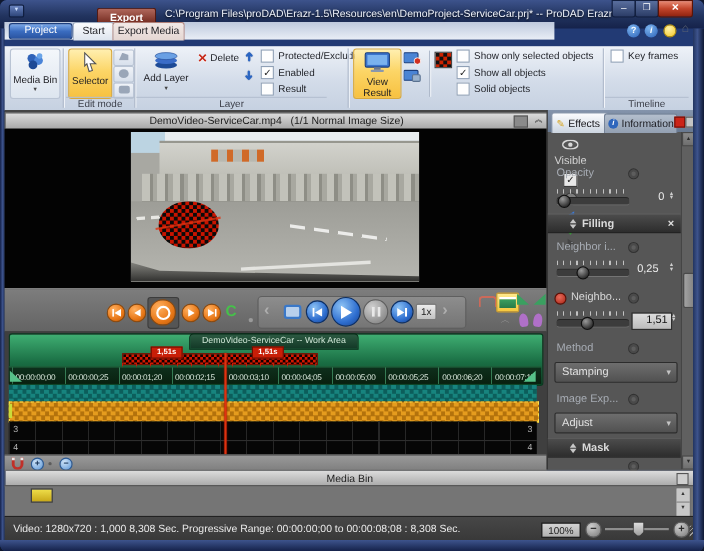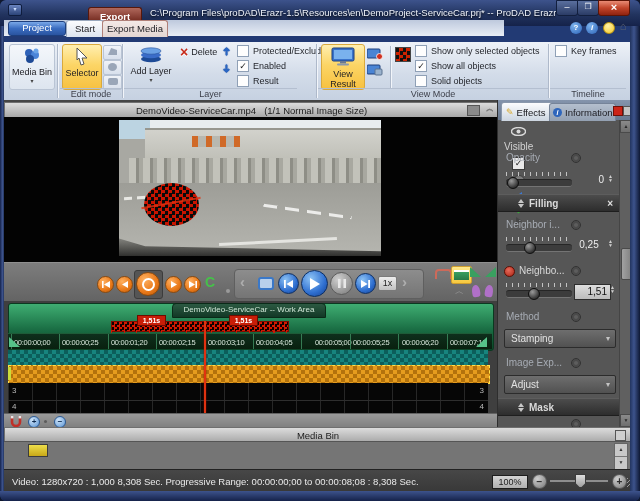--- a/index.html
+++ b/index.html
@@ -194,21 +194,20 @@
           <i style="font-style:normal;">✓</i>
         </span>
       <span>Show all objects</span>
     </div>
     <div class="a cbrow" style="left:411px;top:33px;">
       <span class="cbbox">
           <i style="font-style:normal;"></i>
         </span>
       <span>Solid objects</span>
     </div>
-    <div class="a grp-label" style="left:314px;top:46px;width:230px;border-top:1px solid #b4bfd0;">View Mode</div>
     <div class="a grp-sep" style="left:544px;top:2px;height:54px;"></div>
 
     <div class="a cbrow" style="left:551px;top:3px;">
       <span class="cbbox">
           <i style="font-style:normal;"></i>
         </span>
       <span>Key frames</span>
     </div>
     <div class="a grp-label" style="left:546px;top:46px;width:76px;border-top:1px solid #b4bfd0;">Timeline</div>
   </div>
@@ -322,21 +321,21 @@
     <div class="a" style="left:133px;top:14px;width:27px;height:9px;background:#c81e08;color:#fff;font-size:7px;font-weight:bold;text-align:center;line-height:9px;border:1px solid #6e0c00;">1,51s</div>
     <div class="a" style="left:225px;top:14px;width:27px;height:9px;background:#c81e08;color:#fff;font-size:7px;font-weight:bold;text-align:center;line-height:9px;border:1px solid #6e0c00;">1,51s</div>
 
     <div class="a" style="left:4px;top:32px;width:484px;height:15px;background:linear-gradient(#0e2f1c,#09200f);border-top:1px solid #1e5c38;">
       <span class="a ruler-lbl" style="left:6px;top:4px;">00:00:00;00</span>
       <span class="a ruler-lbl" style="left:54px;top:4px;">00:00:00;25</span>
       <span class="a ruler-lbl" style="left:103px;top:4px;">00:00:01;20</span>
       <span class="a ruler-lbl" style="left:151px;top:4px;">00:00:02;15</span>
       <span class="a ruler-lbl" style="left:200px;top:4px;">00:00:03;10</span>
       <span class="a ruler-lbl" style="left:248px;top:4px;">00:00:04;05</span>
-      <span class="a ruler-lbl" style="left:297px;top:4px;margin-left:10px;">00:00:05;00</span>
+      <span class="a ruler-lbl" style="left:297px;top:4px;">00:00:05;00</span>
       <span class="a ruler-lbl" style="left:345px;top:4px;">00:00:05;25</span>
       <span class="a ruler-lbl" style="left:394px;top:4px;">00:00:06;20</span>
       <span class="a ruler-lbl" style="left:442px;top:4px;">00:00:07;15</span>
       <div class="a" style="left:3px;top:0;width:480px;height:15px;background:repeating-linear-gradient(90deg,#3f8f62 0 1px,transparent 1px 48.4px);opacity:.8;"></div>
     </div>
     <div class="a tri" style="left:5px;top:36px;border-bottom:10px solid #56c289;border-right:11px solid transparent;"></div>
     <div class="a tri" style="left:472px;top:36px;border-bottom:10px solid #56c289;border-left:11px solid transparent;"></div>
 
     <div class="a ck-teal" style="left:4px;top:49px;width:480px;height:15px;border-bottom:1px solid #063a38;"></div>
     <div class="a ck-orange" style="left:4px;top:64px;width:480px;height:17px;border:1px dashed #ffe24a;"></div>

